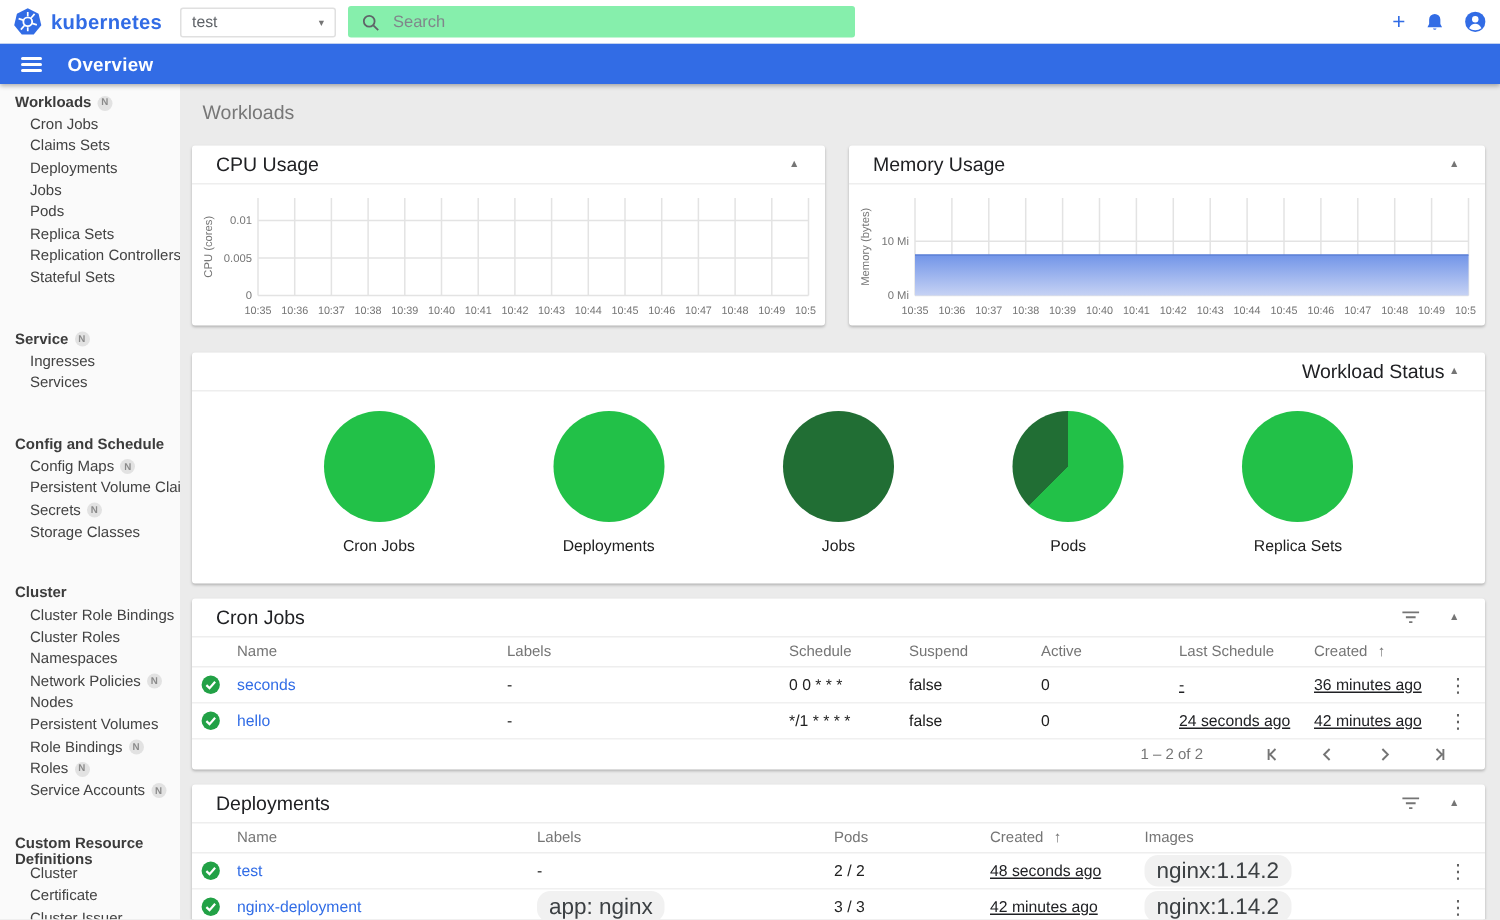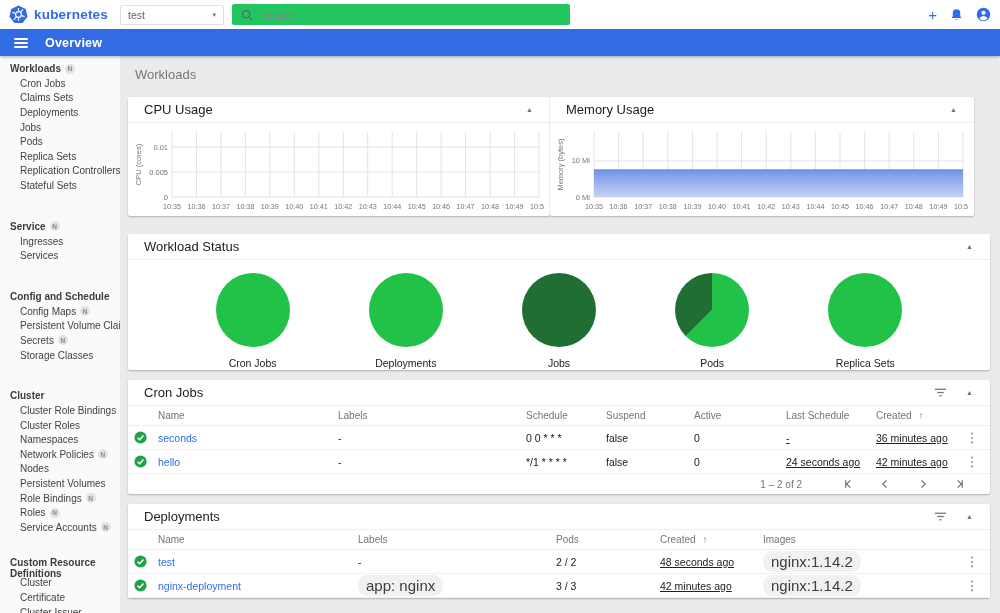--- a/index.html
+++ b/index.html
@@ -7,21 +7,21 @@
   body { font-family:"Liberation Sans", sans-serif; background:#ebebeb; position:relative; }
 
   
   .topbar { height:29px; background:#fff; display:flex; align-items:center; position:relative; z-index:3; }
   .brand { display:flex; align-items:center; gap:6px; margin-left:9px; width:111px; }
   .brand-text { color:#326ce5; font-weight:bold; font-size:13.5px; letter-spacing:.2px; }
   .ns-select { width:104px; height:20px; border:1px solid #e0e0e0; border-radius:2px; background:#fff;
                display:flex; align-items:center; justify-content:space-between; padding:0 7px;
                font-size:10.5px; color:#5f6368; cursor:pointer; }
   .ns-caret { font-size:7px; color:#757575; }
-  .searchbox { margin-left:8px; width:338px; height:21px; background:#22c55e; border-radius:2px;
+  .searchbox { margin-left:8px; width:338px; height:21px; background:#86efac; border-radius:2px;
                display:flex; align-items:center; padding-left:9px; gap:9px; }
   .searchbox input { border:none; outline:none; background:transparent; font-size:11px; color:#333;
                      font-family:"Liberation Sans", sans-serif; width:260px; }
   .searchbox input::placeholder { color:#80868b; }
   .top-icons { margin-left:auto; margin-right:9px; display:flex; align-items:center; gap:13px; }
   .plus-btn { color:#326ce5; font-size:15px; line-height:1; cursor:pointer; font-weight:400; }
   .icon-btn { cursor:pointer; display:flex; align-items:center; }
 
   
   .appbar { height:27px; background:#326ce5; display:flex; align-items:center; box-shadow:0 1px 3px rgba(0,0,0,.3);
@@ -45,24 +45,24 @@
   
   .main { position:absolute; top:56px; left:120px; right:0; bottom:0; background:#ebebeb;
           overflow:hidden; padding:0 10px 0 8px; }
   .page-title { font-size:13px; color:#777; margin:11px 0 15px 7px; }
   .card { background:#fff; border-radius:2px; box-shadow:0 1px 2px rgba(0,0,0,.26); }
   .card-header { display:flex; align-items:center; height:26px; padding:0 14px 0 16px; border-bottom:1px solid #eee; }
   .card-title { flex:1; font-size:13px; color:#202124; }
   .caret { font-size:7px; color:#757575; cursor:pointer; padding:3px; }
   .filter-btn { cursor:pointer; display:flex; align-items:center; margin-right:16px; }
 
-  .charts-row { display:grid; grid-template-columns:422px 424px; }
+  .charts-row { display:grid; grid-template-columns:422px 424px; gap:16px; }
   .chart-body { padding:2px 4px 0 4px; }
 
-  .workload-card { margin-top:18px; height:136px; }
+  .workload-card { margin-top:18px; height:154px;text-align:right; }
   .pies-row { display:flex; justify-content:space-around; padding:13px 48px 0 48px; }
   .pie-wrap { display:flex; flex-direction:column; align-items:center; gap:10px; }
   .pie { width:74px; height:74px; border-radius:50%; }
   .pie-label { font-size:10.5px; color:#212121; }
 
   .table-card { margin-top:10px; }
   .t-header { display:grid; align-items:center; height:20px; color:#757575; font-size:10px;
               border-bottom:1px solid #eee; padding:0 6px; }
   .t-row { display:grid; align-items:center; height:24px; font-size:10.5px; color:#212121;
            border-bottom:1px solid #f0f0f0; padding:0 6px; }

